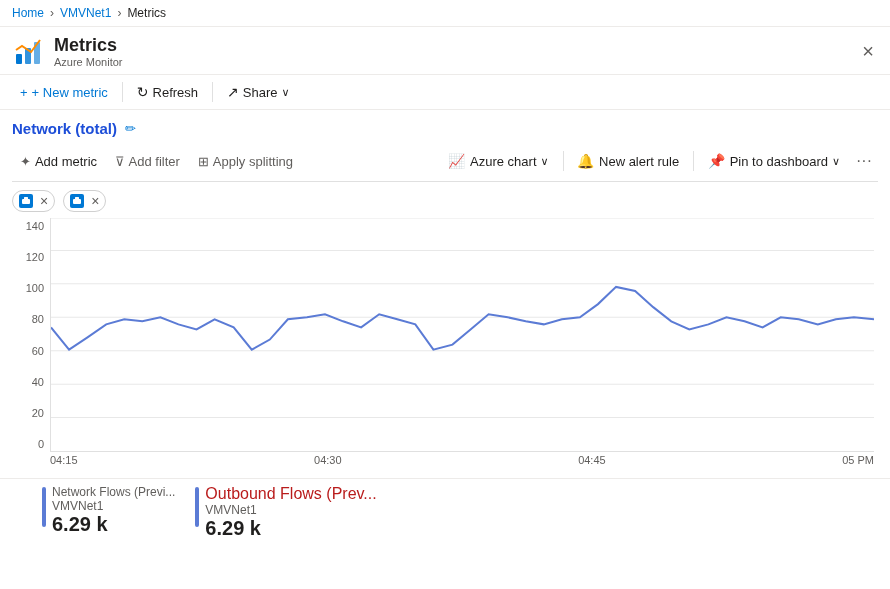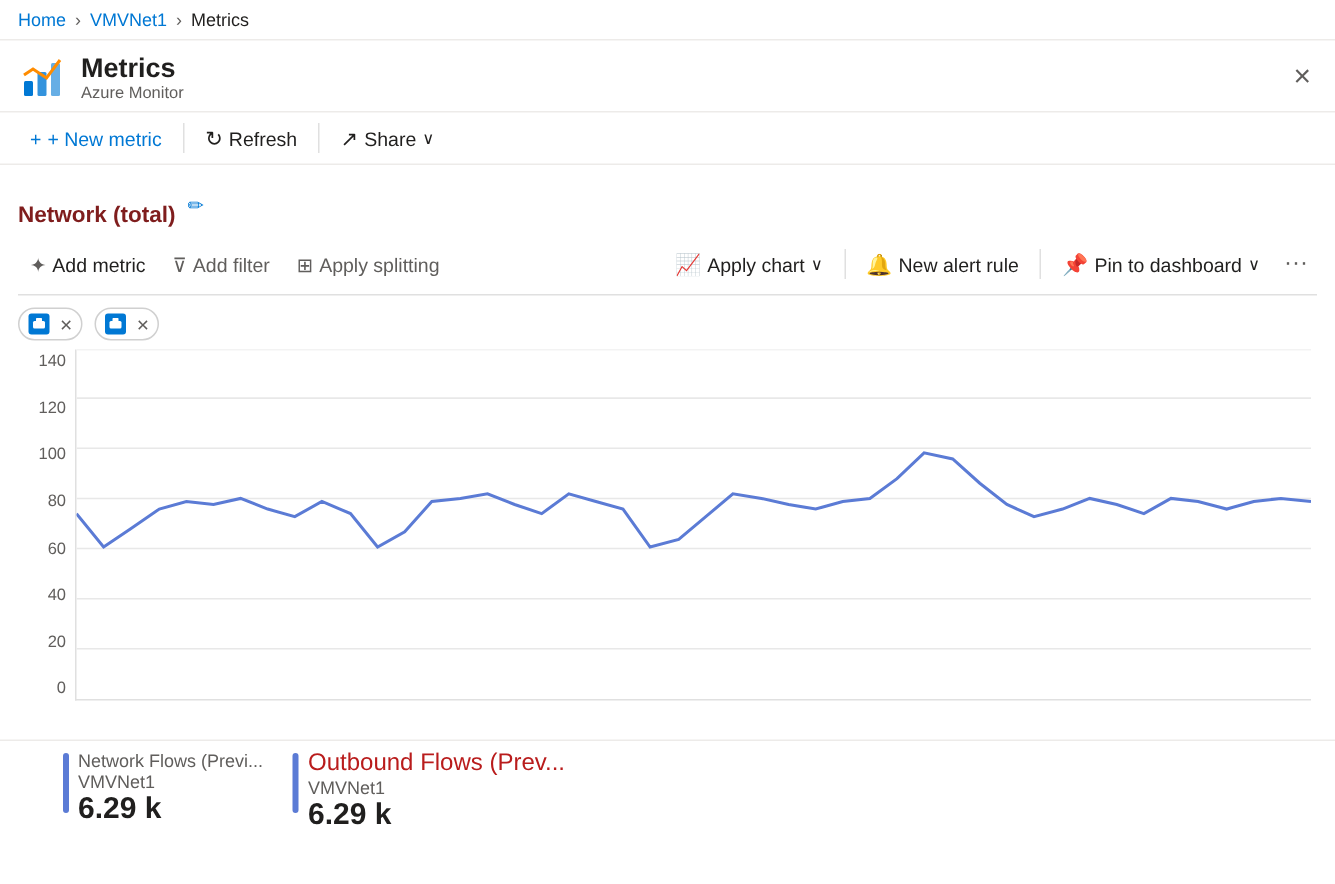--- a/index.html
+++ b/index.html
@@ -47,42 +47,42 @@
   <div style="width:1px;height:20px;background:#e0e0e0;margin:0 4px;"></div>
   <button style="display:flex;align-items:center;gap:4px;background:none;border:none;cursor:pointer;color:#201f1e;font-size:13px;padding:4px 8px;border-radius:2px;">
     <span style="font-size:14px;">↗</span>
     <span>Share</span>
     <span style="font-size:11px;">∨</span>
   </button>
 </div>
 
 <div style="padding:10px 12px 0;">
   <div style="display:flex;align-items:center;gap:8px;margin-bottom:8px;">
-    <span style="font-size:15px;font-weight:600;color:#7f1d1d;margin-top:15px;">Network (total)</span>
+    <span style="font-size:15px;font-weight:600;color:#1d4ed8;">Network (total)</span>
     <span style="color:#0078d4;cursor:pointer;font-size:13px;">✏</span>
   </div>
 
   <div style="display:flex;align-items:center;gap:2px;padding:4px 0 8px;border-bottom:1px solid #e0e0e0;">
     <button style="display:flex;align-items:center;gap:4px;background:none;border:none;cursor:pointer;color:#201f1e;font-size:13px;padding:4px 8px;border-radius:2px;">
       <span style="color:#605e5c;">✦</span>
       <span>Add metric</span>
     </button>
     <button style="display:flex;align-items:center;gap:4px;background:none;border:none;cursor:pointer;color:#605e5c;font-size:13px;padding:4px 8px;border-radius:2px;">
       <span>⊽</span>
       <span>Add filter</span>
     </button>
     <button style="display:flex;align-items:center;gap:4px;background:none;border:none;cursor:pointer;color:#605e5c;font-size:13px;padding:4px 8px;border-radius:2px;">
       <span>⊞</span>
       <span>Apply splitting</span>
     </button>
 
     <div style="margin-left:auto;display:flex;align-items:center;gap:2px;">
       <button style="display:flex;align-items:center;gap:4px;background:none;border:none;cursor:pointer;color:#201f1e;font-size:13px;padding:4px 8px;border-radius:2px;">
         <span style="font-size:14px;">📈</span>
-        <span>Apply chart</span>
+        <span>Azure chart</span>
         <span style="font-size:11px;">∨</span>
       </button>
       <div style="width:1px;height:20px;background:#e0e0e0;margin:0 4px;"></div>
       <button style="display:flex;align-items:center;gap:4px;background:none;border:none;cursor:pointer;color:#201f1e;font-size:13px;padding:4px 8px;border-radius:2px;">
         <span style="font-size:14px;">🔔</span>
         <span>New alert rule</span>
       </button>
       <div style="width:1px;height:20px;background:#e0e0e0;margin:0 4px;"></div>
       <button style="display:flex;align-items:center;gap:4px;background:none;border:none;cursor:pointer;color:#201f1e;font-size:13px;padding:4px 8px;border-radius:2px;">
         <span style="font-size:14px;">📌</span>
@@ -182,20 +182,26 @@
             727,98
             745,100
             764,105
             782,100
             800,98
             820,100
           "></polyline>
       </svg>
     </div>
 
+    <div style="position:absolute;left:38px;right:4px;bottom:0;height:24px;display:flex;justify-content:space-between;align-items:flex-start;padding:0 0 0 0;">
+      <span style="font-size:11px;color:#605e5c;">04:15</span>
+      <span style="font-size:11px;color:#605e5c;">04:30</span>
+      <span style="font-size:11px;color:#605e5c;">04:45</span>
+      <span style="font-size:11px;color:#605e5c;">05 PM</span>
+    </div>
   </div>
 </div>
 
 <div style="display:flex;gap:20px;padding:6px 42px 0;border-top:1px solid #edebe9;">
   <div style="display:flex;align-items:flex-start;gap:6px;">
     <div style="width:4px;height:40px;background:#5b7bd5;border-radius:2px;margin-top:2px;flex-shrink:0;"></div>
     <div>
       <div style="font-size:12px;color:#605e5c;">Network Flows (Previ...</div>
       <div style="font-size:12px;color:#605e5c;">VMVNet1</div>
       <div style="font-size:20px;font-weight:600;color:#201f1e;">6.29 k</div>

